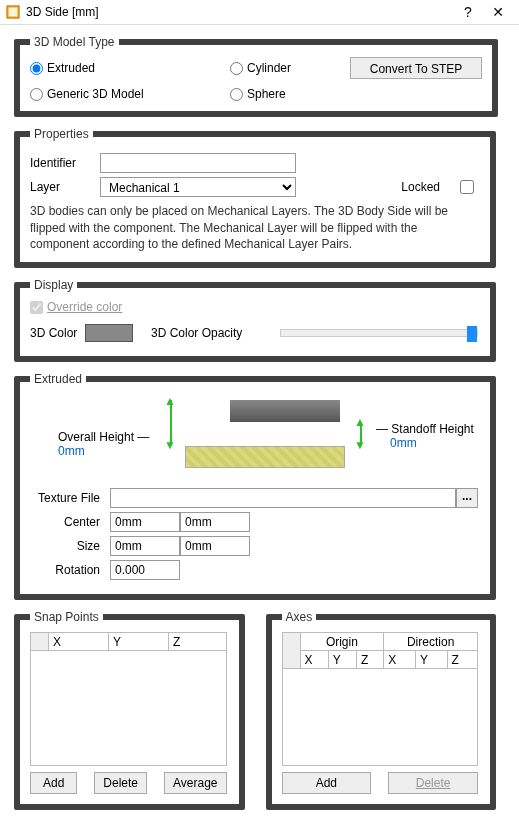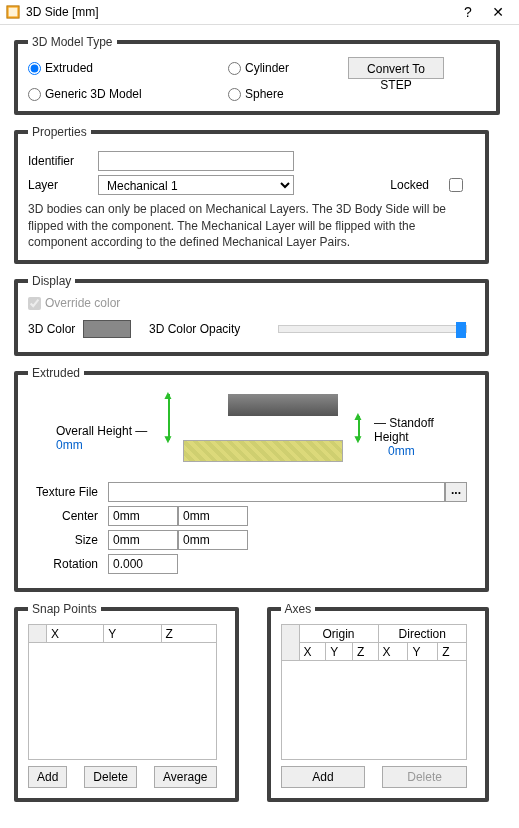--- a/index.html
+++ b/index.html
@@ -2,30 +2,30 @@
 <html><head>
 <meta charset="utf-8">
 <style>
 * { box-sizing: border-box; font-family: "Segoe UI", Tahoma, sans-serif; font-size: 12px; }
 body { margin: 0; background: #fff; width: 519px; height: 828px; overflow: hidden; }
 .titlebar { display: flex; align-items: center; padding: 4px 6px; border-bottom: 1px solid #ddd; }
 .titlebar .icon { width: 14px; height: 14px; margin-right: 6px; }
 .titlebar .title { flex: 1; }
 .title-btn { width: 30px; text-align: center; font-size: 14px; }
 .content { padding: 10px 14px 0 14px; }
-fieldset { border: 4px solid #404040; border-radius: 2px; margin: 0 16px 10px 0; padding: 8px 18px 10px 10px; }
+fieldset { border: 6px solid #404040; border-radius: 2px; margin: 0 9px 10px 0; padding: 8px 12px 10px 10px; }
 fieldset > legend { padding: 0 4px; color: #333; }
 .row { display: flex; align-items: center; margin: 4px 0; }
 .lbl { width: 70px; }
 .lbl2 { width: 80px; text-align: right; padding-right: 10px; }
 input[type=text], select { border: 1px solid #999; padding: 2px 4px; background: #fff; height: 20px; }
 input[type=radio], input[type=checkbox] { margin: 0 4px 0 0; vertical-align: middle; }
 .radio-grid { display: grid; grid-template-columns: 200px 120px 130px; row-gap: 8px; align-items: center; }
 .btn { border: 1px solid #aaa; background: #eee; padding: 3px 8px; text-align: center; }
-.btn-wide { width: 96px; height: 22px; line-height:16px; }
+.btn-wide { width: 132px; height: 22px; line-height:16px; }
 .help { color: #333; margin-top: 6px; line-height: 1.35; }
 .color-swatch { width: 48px; height: 18px; background: #888; border: 1px solid #555; display: inline-block; }
 .slider-track { flex:1; height: 8px; background: #eee; border: 1px solid #ccc; position: relative; }
 .slider-thumb { position:absolute; right:0; top:-4px; width:10px; height:16px; background:#1a8cff; }
 .extr-diagram { position: relative; height: 80px; margin-left: 20px; }
 .grey-box { position:absolute; left:180px; top:6px; width:110px; height:22px; background:linear-gradient(#888,#555); }
 .yellow-box { position:absolute; left:135px; top:52px; width:160px; height:22px; background:repeating-linear-gradient(45deg,#dcd97a,#dcd97a 4px,#cfcf70 4px,#cfcf70 8px); border:1px solid #aaa; }
 .arrow-line { position:absolute; background:#2bbf2b; }
 .dim-label { position:absolute; }
 .zero { color:#0060cc; }
@@ -33,21 +33,21 @@
 .browse-btn { width:22px; height:20px; border:1px solid #999; background:#eee; text-align:center; line-height:14px; font-weight:bold; }
 .tbl { border:1px solid #bbb; border-collapse:collapse; width:100%; }
 .tbl th,.tbl td { border:1px solid #bbb; height:18px; font-weight:normal; text-align:left; padding:0 4px; }
 .corner { width:18px; background:#eee; }
 .bottom-btns { display:flex; gap:17px; margin-top:6px;justify-content:space-between; }
 .panels { display:flex; gap:12px; }
 .panels fieldset { flex:1; height:200px; display:flex; }
 .panel-body { flex:1; display:flex; flex-direction:column; }
 .panel-body .white { flex:1; border:1px solid #bbb; border-top:none; }
 .dlg-btns { display:flex; justify-content:flex-end; gap:8px; padding:8px 14px; }
-.disabled { color:#999; }
+.disabled { color:#999;text-decoration:underline; }
 </style>
 </head>
 <body>
 
 <div class="titlebar">
   <svg class="icon" viewBox="0 0 16 16">
       <rect x="1" y="1" width="14" height="14" fill="#f5a623" stroke="#b47100"></rect>
       <rect x="3" y="3" width="10" height="10" fill="#fff3d6"></rect>
     </svg>
   <span class="title">3D Side [mm]</span>

